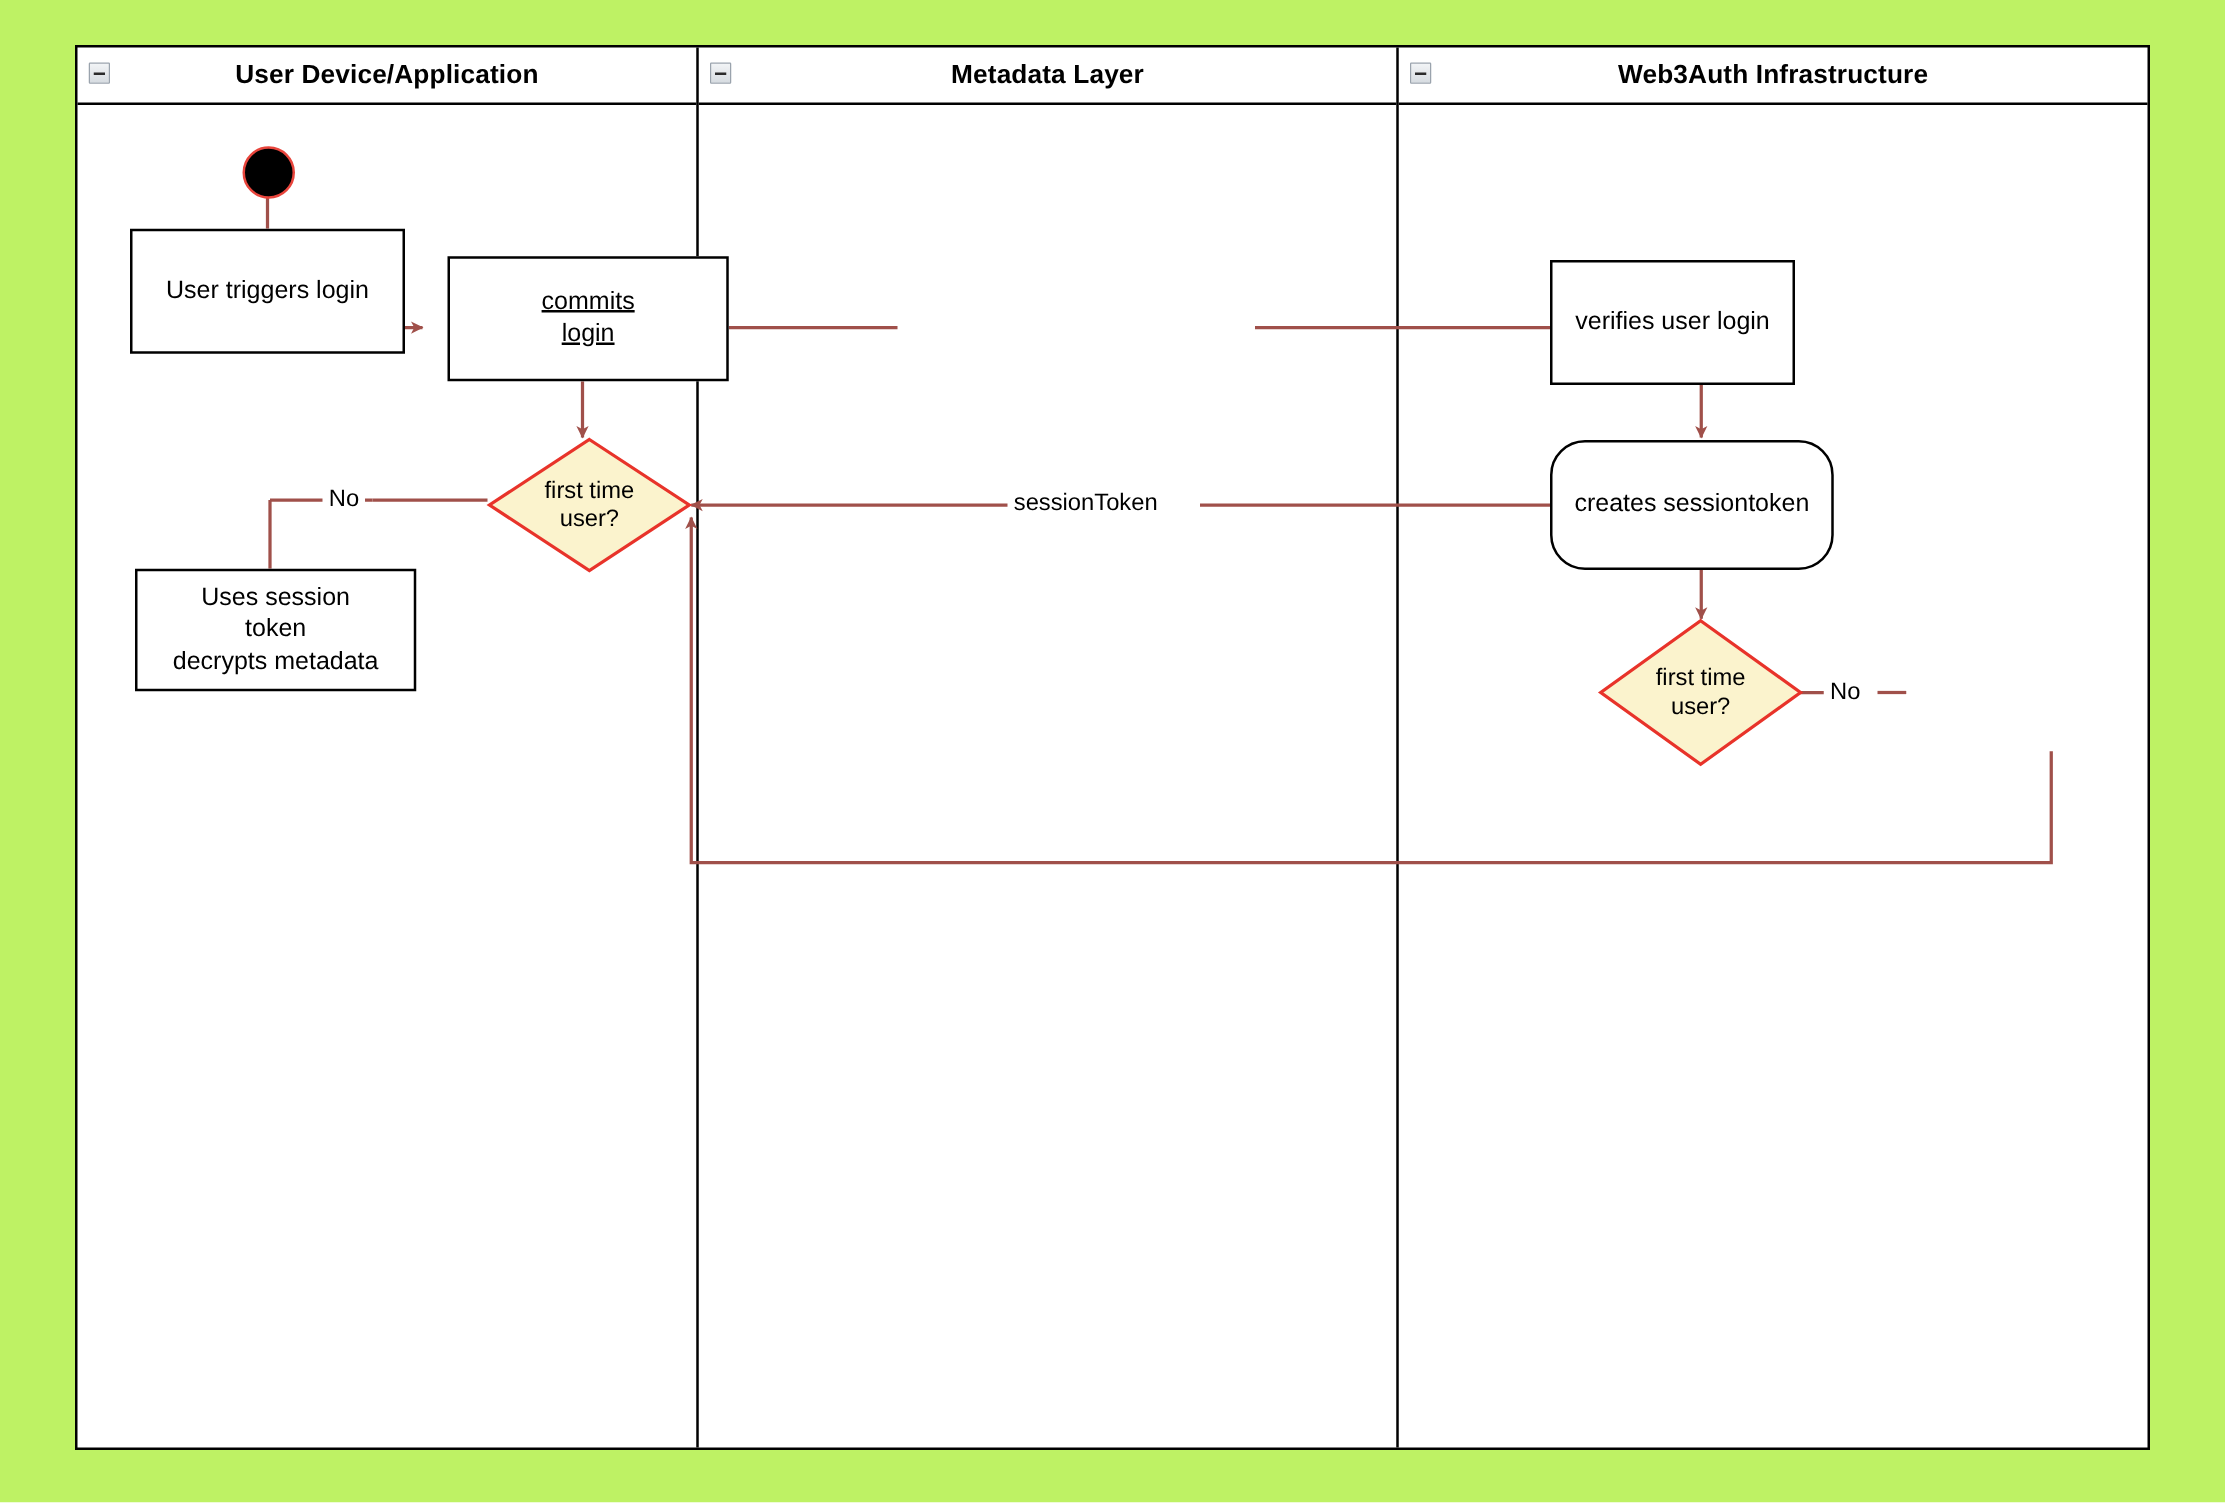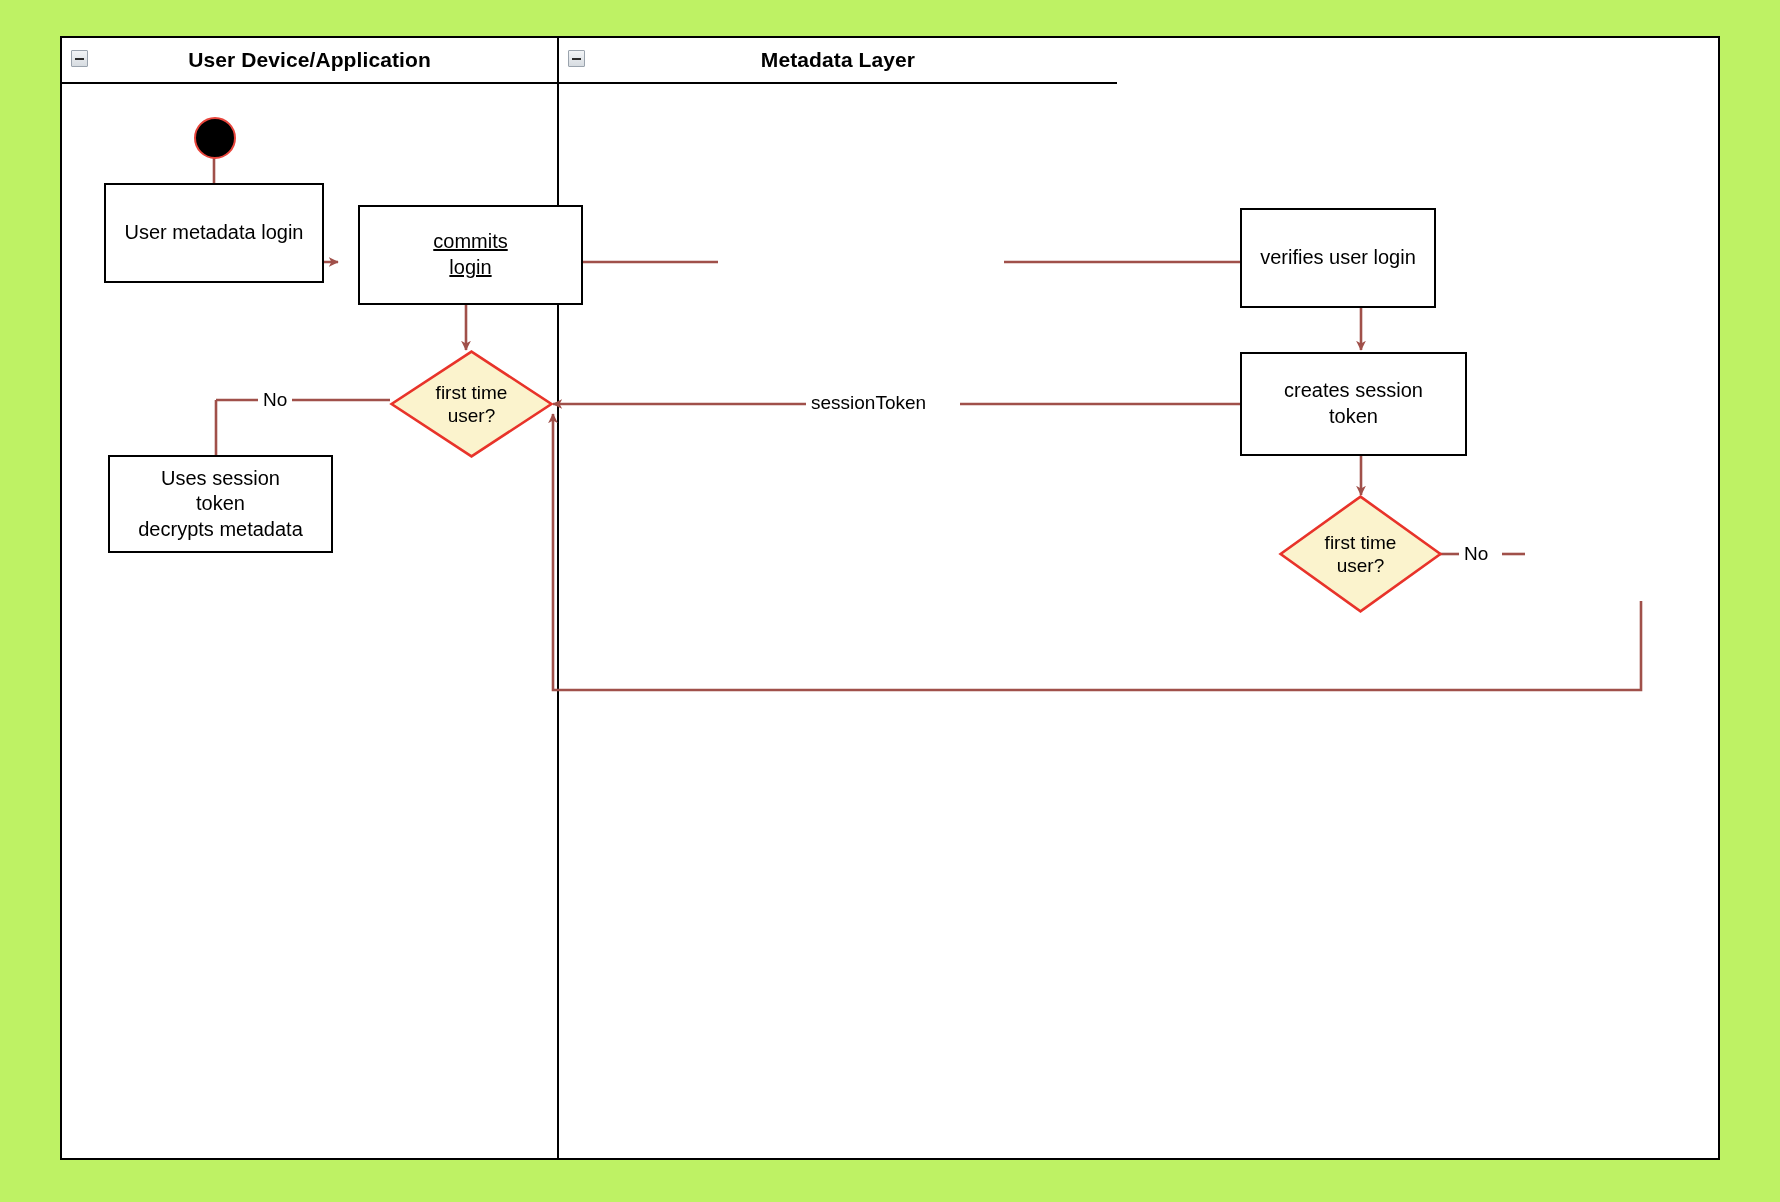--- a/index.html
+++ b/index.html
@@ -49,20 +49,29 @@
     <div class="lane" style="left:495px;width:560px;">
       <div class="lane-header">
         <span class="collapse-icon">
             <i></i>
           </span>
         <span class="lane-title">Metadata Layer</span>
       </div>
       <div class="lane-body"></div>
     </div>
 
+    <div class="lane" style="left:1055px;width:601px;">
+      <div class="lane-header">
+        <span class="collapse-icon">
+            <i></i>
+          </span>
+        <span class="lane-title">Web3Auth Infrastructure</span>
+      </div>
+      <div class="lane-body"></div>
+    </div>
   </div>
 
   <svg class="edges">
     <defs>
       <marker id="ah" markerWidth="11" markerHeight="11" refX="9.2" refY="5.5" orient="auto" markerUnits="userSpaceOnUse">
         <path d="M0,0.6 L10,5.5 L0,10.4 L2.6,5.5 Z" fill="#a0504a"></path>
       </marker>
       <marker id="ah2" markerWidth="11" markerHeight="11" refX="9.2" refY="5.5" orient="auto" markerUnits="userSpaceOnUse">
         <path d="M0,0.6 L10,5.5 L0,10.4 L2.6,5.5 Z" fill="#a0504a"></path>
       </marker>
@@ -93,21 +102,21 @@
       <path d="M1432,554 L1462,554"></path>
       <path d="M1502,554 L1525,554"></path>
 
       <path d="M1641,601 L1641,690 L553,690 L553,414" marker-end="url(#ah)"></path>
     </g>
   </svg>
 
   <div class="start-node" style="left:194px;top:117px;width:42px;height:42px;"></div>
 
   <div class="node" style="left:104px;top:183px;width:220px;height:100px;">
-    <span>User metadata login</span>
+    <span>User triggers login</span>
   </div>
 
   <div class="node" style="left:358px;top:205px;width:225px;height:100px;flex-direction:column;text-decoration:underline;">
     <span>commits</span>
     <span>login</span>
   </div>
 
   <div class="diamond" style="left:390px;top:350px;width:163px;height:108px;">
     <svg width="163" height="108" viewBox="0 0 163 108">
       <polygon points="81.5,1.6 161.4,54 81.5,106.4 1.6,54" fill="#fbf3cd" stroke="#e8332a" stroke-width="2.6"></polygon>
@@ -121,21 +130,21 @@
   <div class="node" style="left:108px;top:455px;width:225px;height:98px;flex-direction:column;">
     <span>Uses session</span>
     <span>token</span>
     <span>decrypts metadata</span>
   </div>
 
   <div class="node" style="left:1240px;top:208px;width:196px;height:100px;">
     <span>verifies user login</span>
   </div>
 
-  <div class="node" style="left:1240px;top:352px;width:227px;height:104px;flex-direction:column;">
+  <div class="node" style="left:1240px;top:352px;width:227px;height:104px;flex-direction:row;border-radius:28px;">
     <span>creates session</span>
     <span>token</span>
   </div>
 
   <div class="diamond" style="left:1279px;top:495px;width:163px;height:118px;">
     <svg width="163" height="118" viewBox="0 0 163 118">
       <polygon points="81.5,1.6 161.4,59 81.5,116.4 1.6,59" fill="#fbf3cd" stroke="#e8332a" stroke-width="2.6"></polygon>
     </svg>
     <div class="dlabel">
       <span>first time</span>

